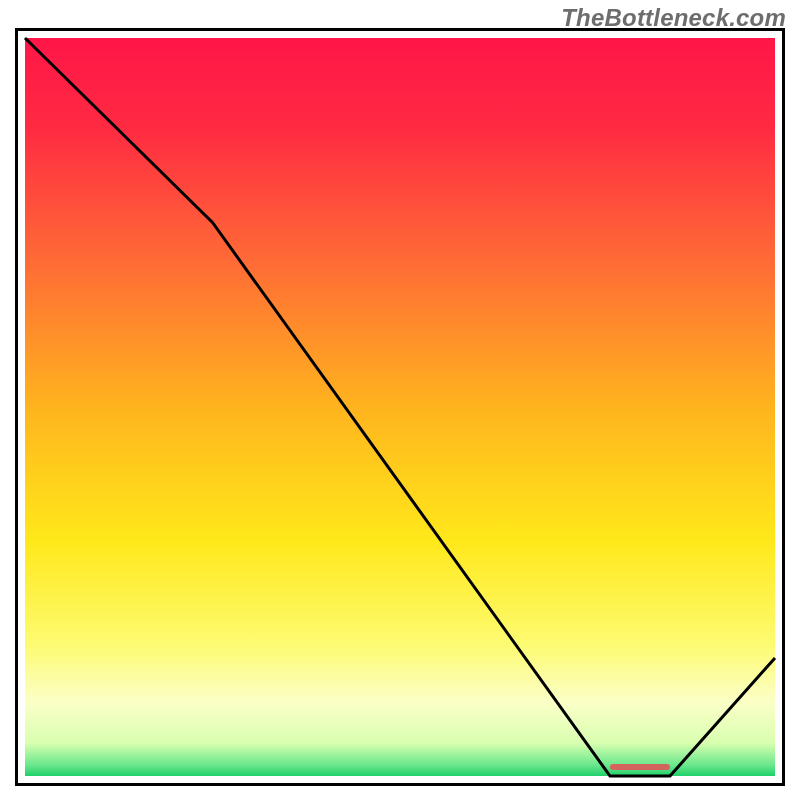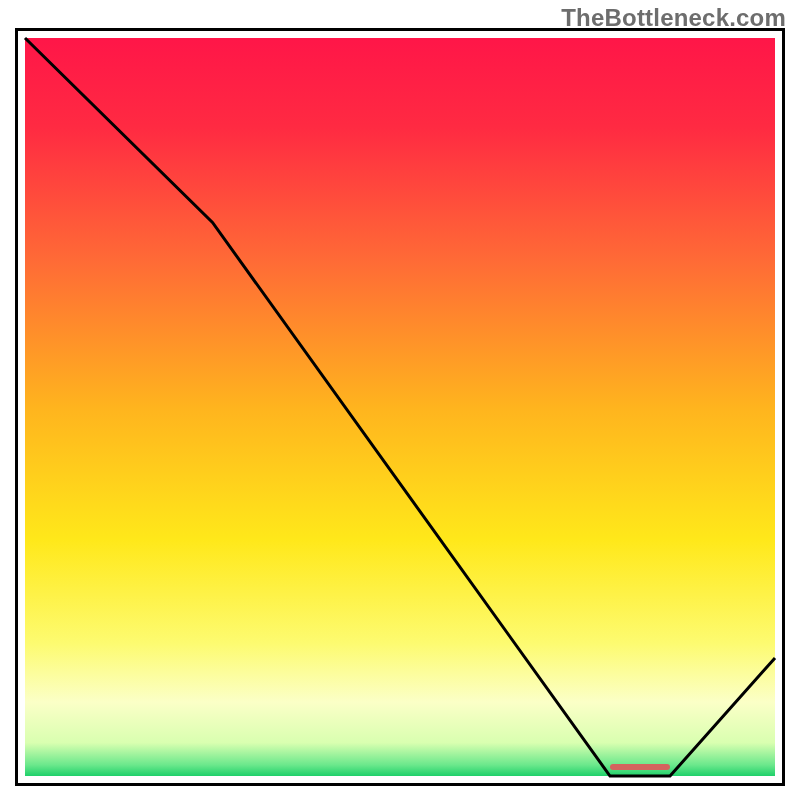--- a/index.html
+++ b/index.html
@@ -8,20 +8,21 @@
     width: 800px;
     height: 800px;
     background: #ffffff;
     font-family: Arial, Helvetica, sans-serif;
   }
   .frame {
     position: relative;
     width: 800px;
     height: 800px;
     background: #ffffff;
+    font-style: italic;
   }
   .watermark {
     position: absolute;
     top: 4px;
     right: 14px;
     font-size: 24px;
     font-weight: 600;
     color: #6d6d6d;
     letter-spacing: 0.2px;
     z-index: 40;

